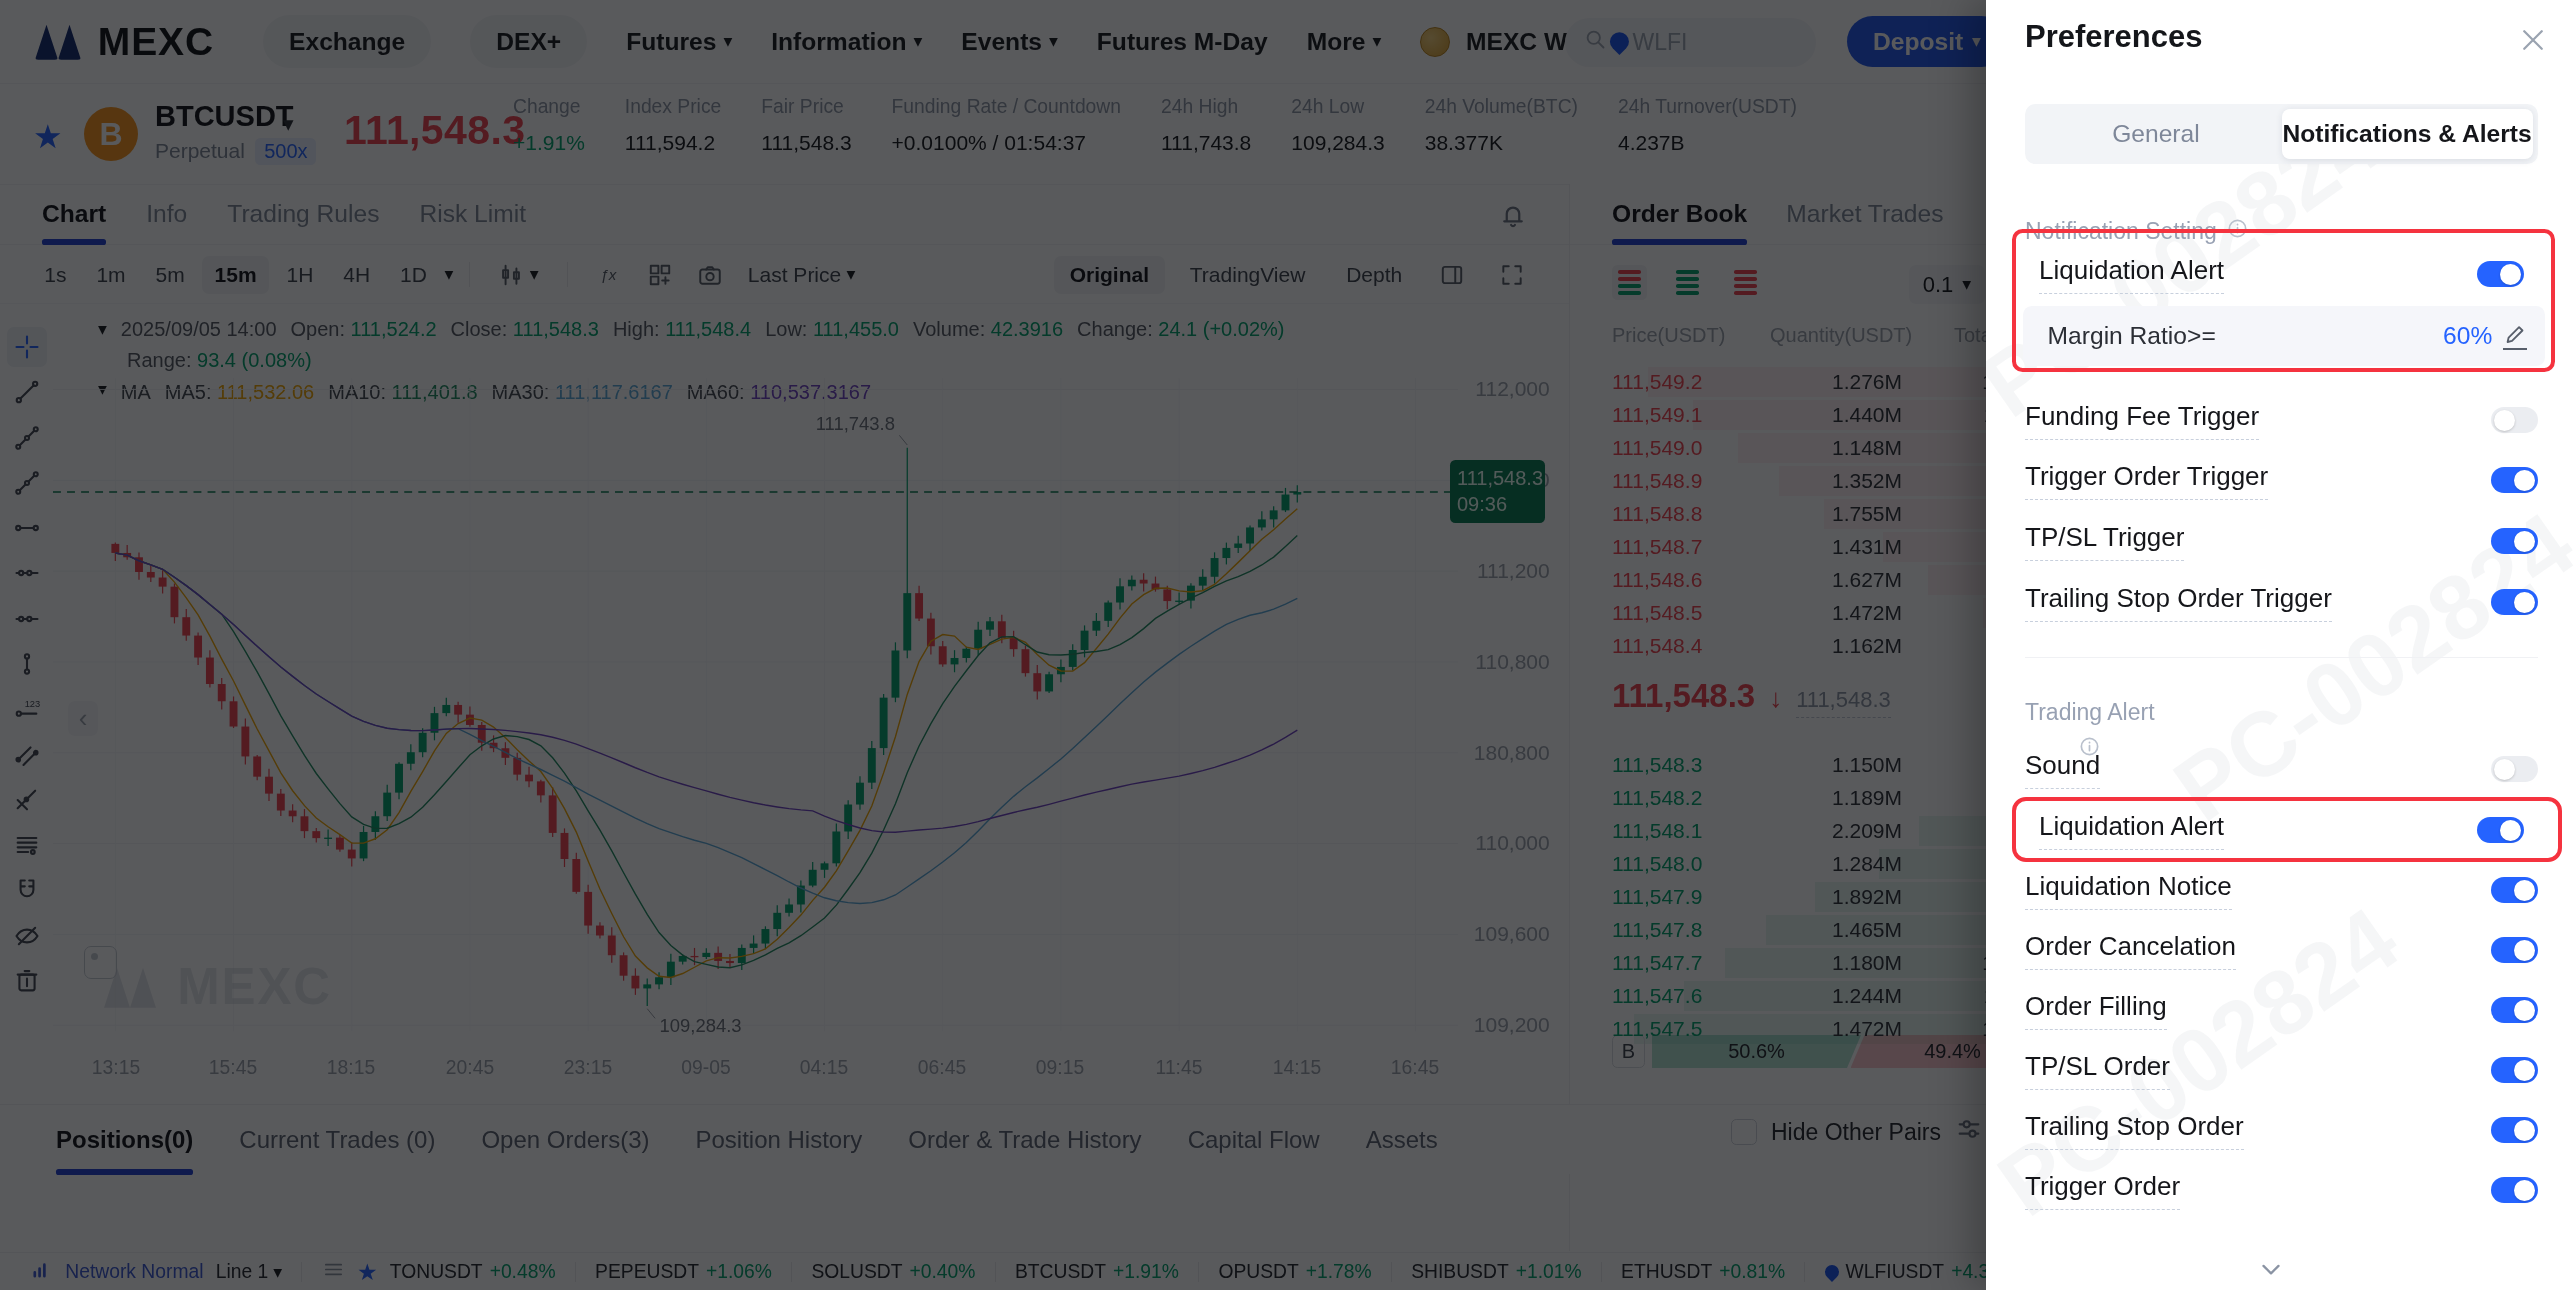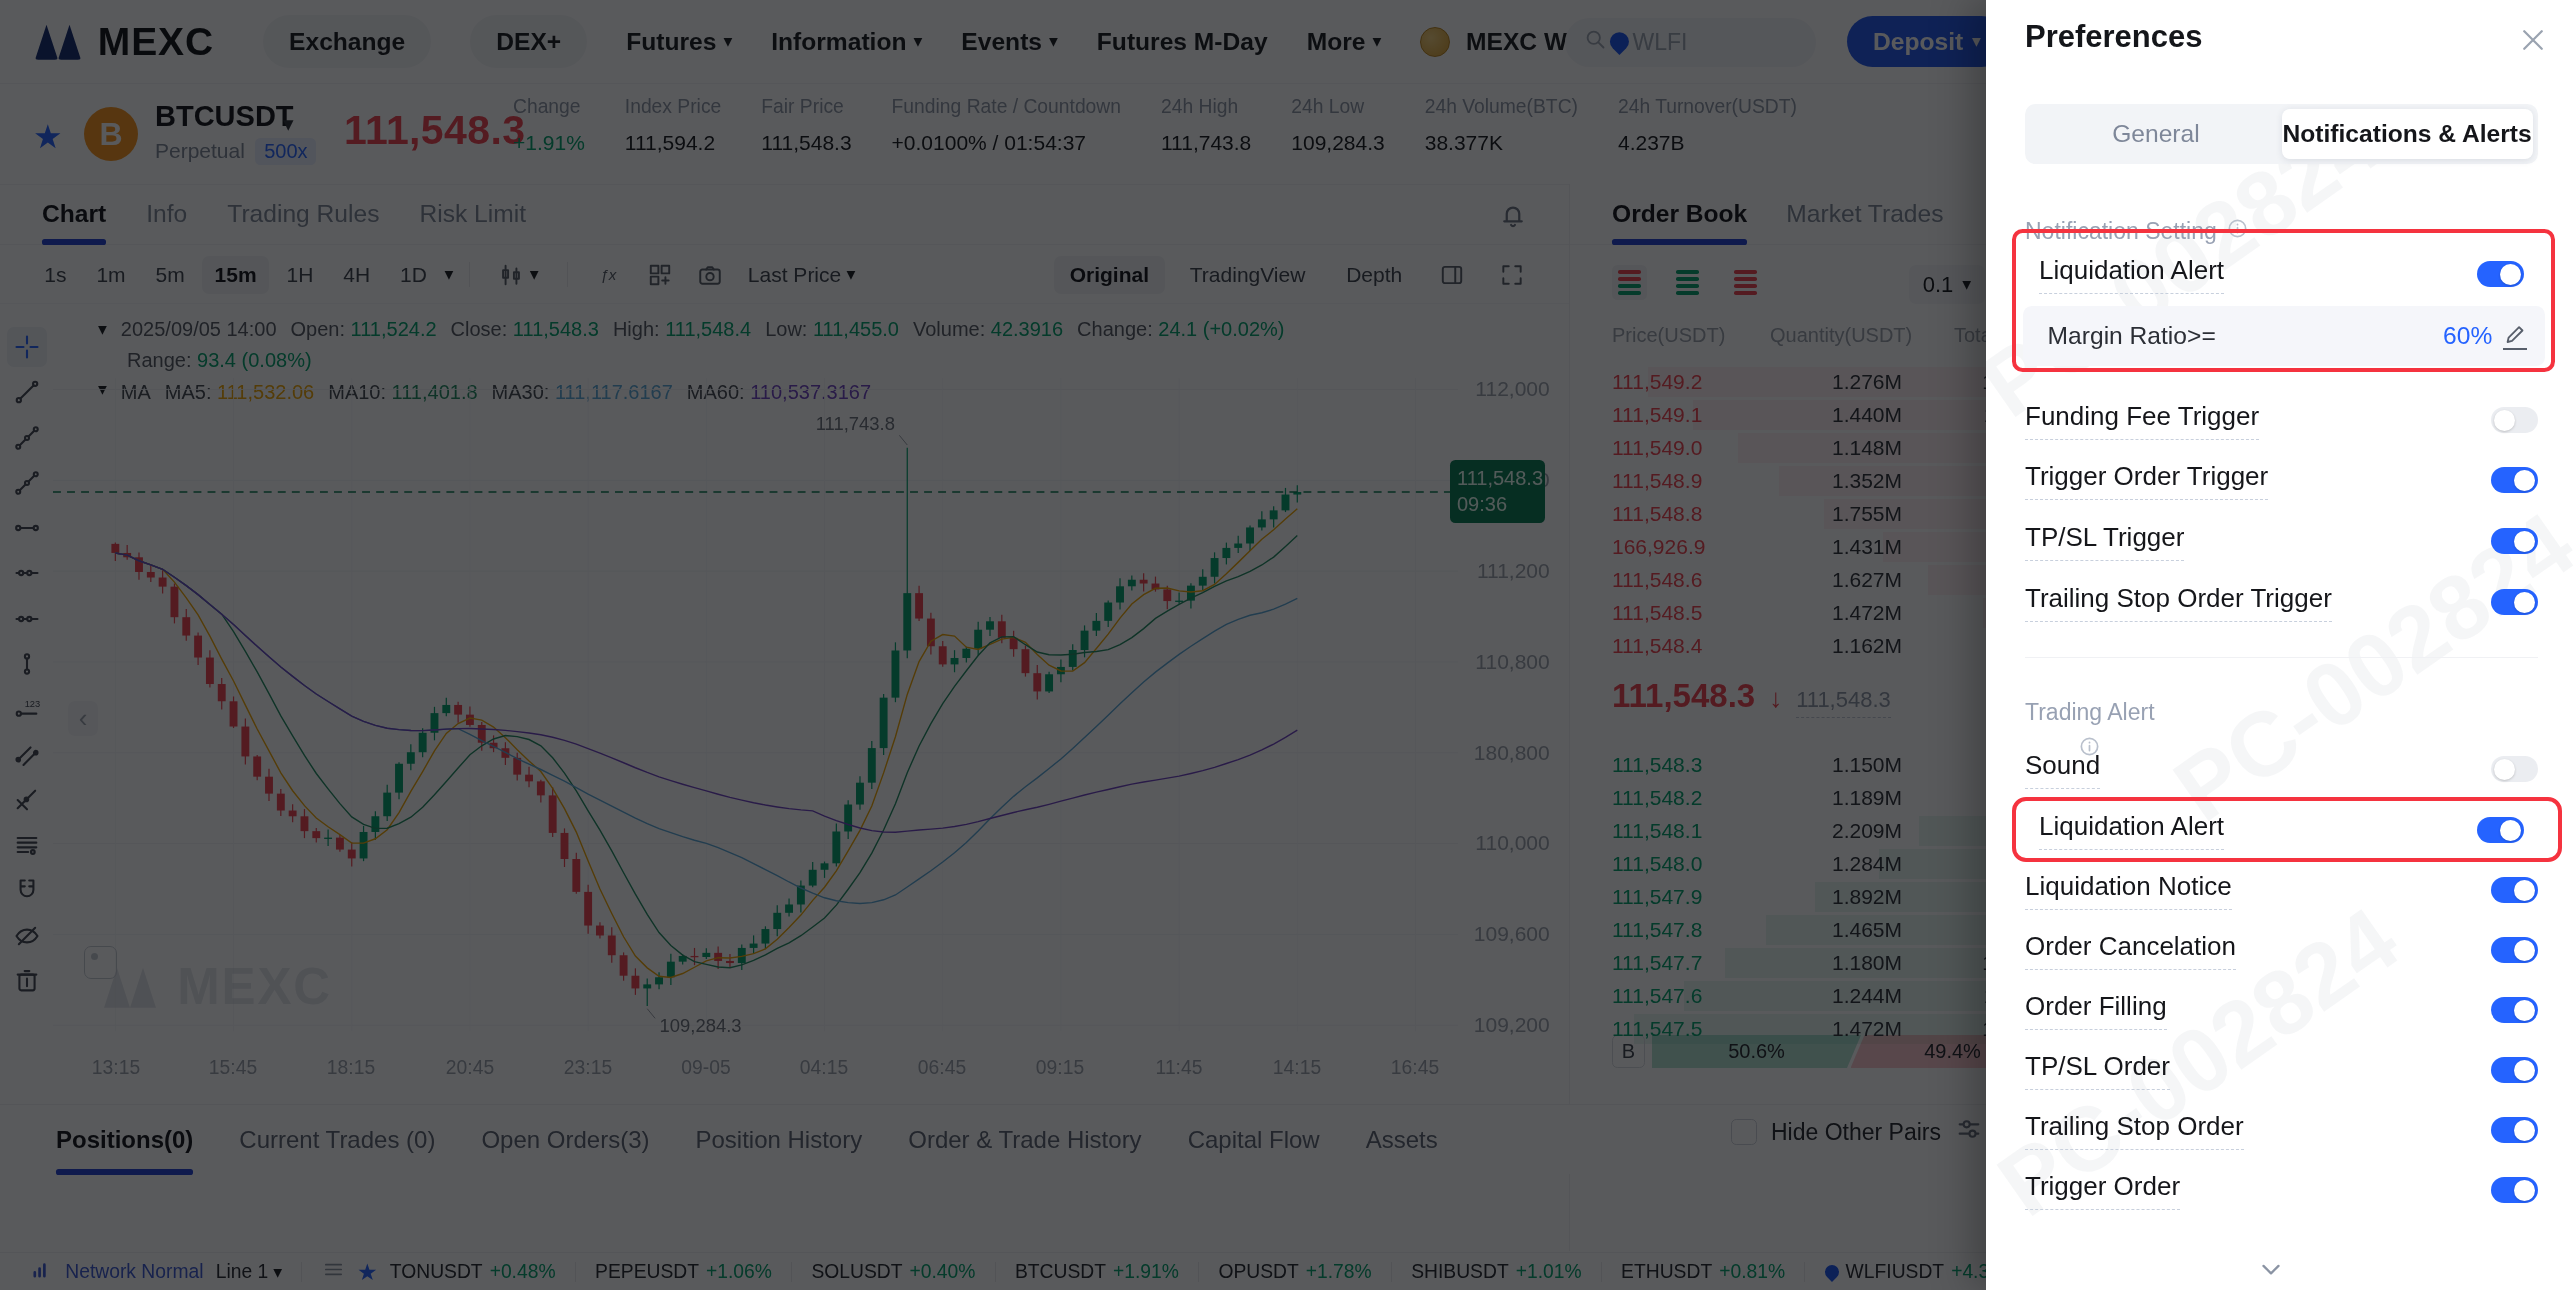--- a/index.html
+++ b/index.html
@@ -773,21 +773,21 @@
           <span class="t">8.799M</span>
         </div>
         <div class="obrow ask">
           <span class="bar" style="width: 249px;"></span>
           <span class="p">111,548.8</span>
           <span class="q">1.755M</span>
           <span class="t">7.447M</span>
         </div>
         <div class="obrow ask">
           <span class="bar" style="width: 190px;"></span>
-          <span class="p">166,926.9</span>
+          <span class="p">111,548.7</span>
           <span class="q">1.431M</span>
           <span class="t">5.691M</span>
         </div>
         <div class="obrow ask">
           <span class="bar" style="width: 145px;"></span>
           <span class="p">111,548.6</span>
           <span class="q">1.627M</span>
           <span class="t">4.261M</span>
         </div>
         <div class="obrow ask">

